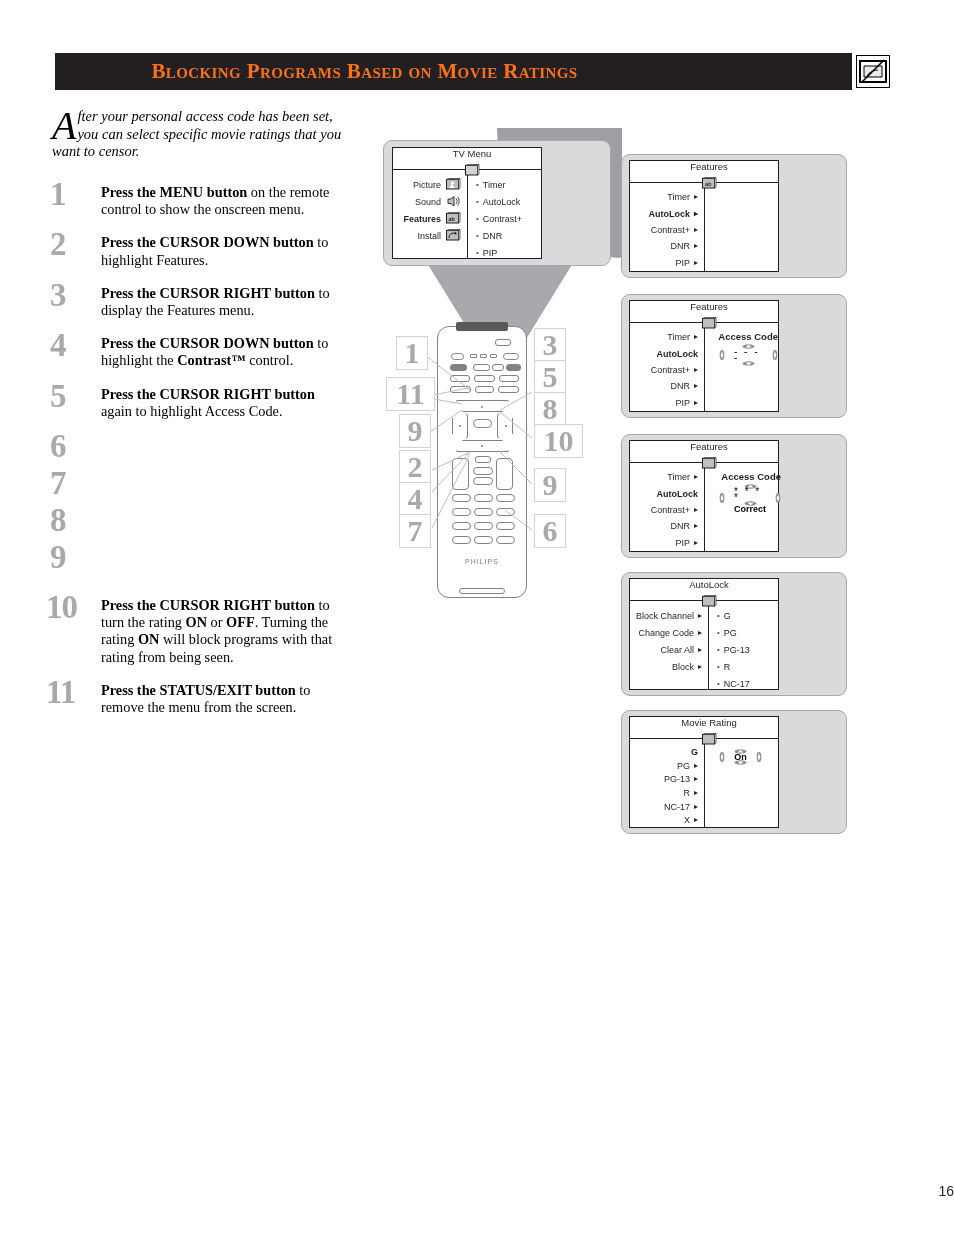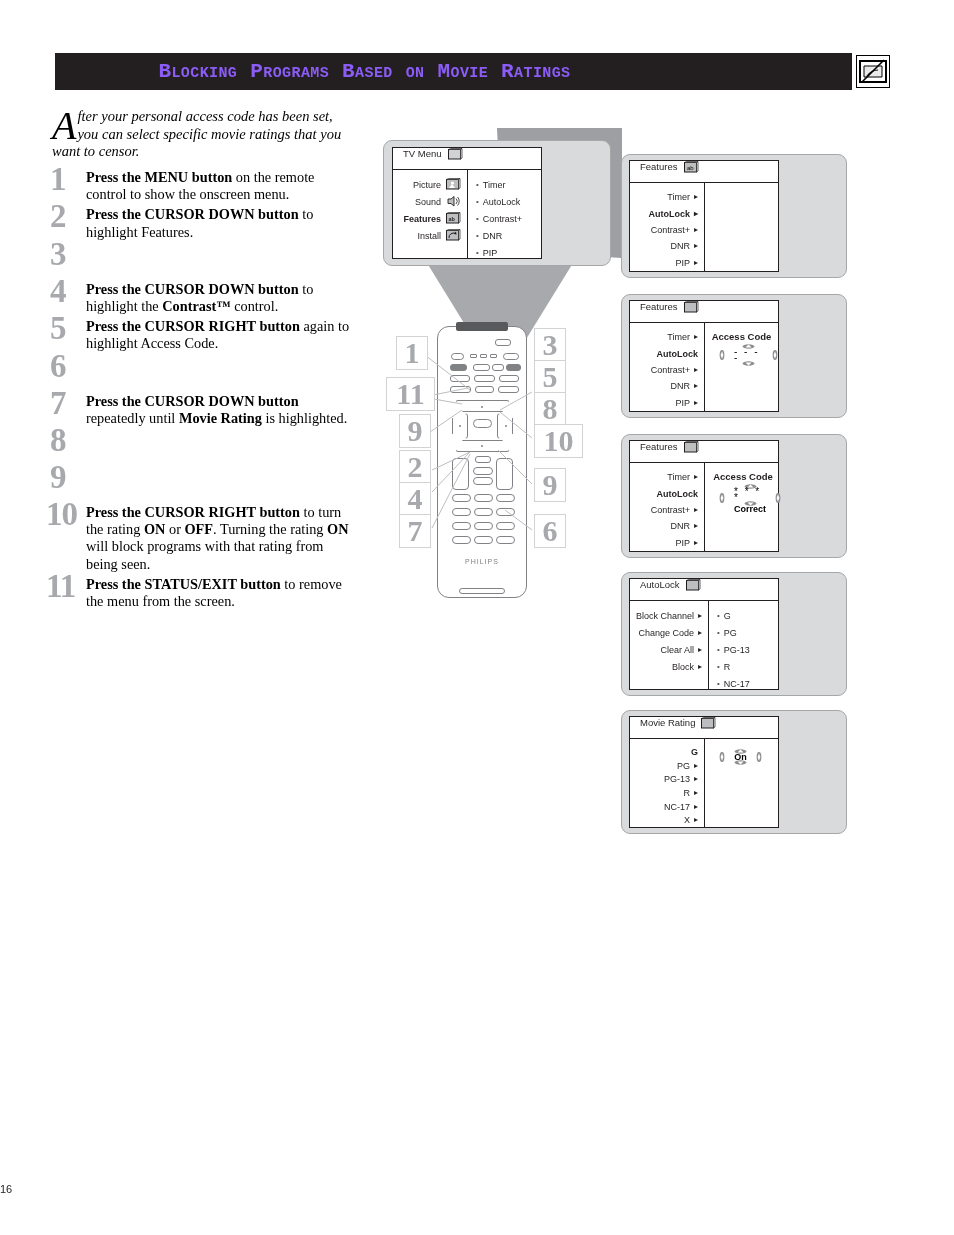--- a/index.html
+++ b/index.html
@@ -11,21 +11,21 @@
   .page{position:relative;width:954px;height:1235px;}
 
   
   .header-bar{
     position:absolute;left:55px;top:53px;width:797px;height:37px;
     background:#231f20;
   }
   .header-title{
     position:absolute;left:0;top:0;width:659px;height:37px;
     display:flex;align-items:center;justify-content:center;
-    color:#8b5cf6;font-family:Liberation Mono, monospace;
+    color:#f97316;font-family:Liberation Serif, serif;
     font-size:21px;font-variant:small-caps;letter-spacing:.4px;font-weight:600;
     padding-right:40px;box-sizing:border-box;
   }
   .header-icon{
     position:absolute;left:856px;top:55px;width:34px;height:33px;
     background:#fff;border:1px solid #000;box-sizing:border-box;
   }
   .header-icon svg{display:block;}
 
   
@@ -41,21 +41,21 @@
   
   .steps{position:absolute;left:50px;top:168px;width:305px;}
   .step{position:relative;min-height:34px;margin-bottom:3px;padding-left:35px;}
   .step .num{
     position:absolute;left:0;top:-6px;width:33px;
     text-align:left;color:#a7a9ac;font-weight:bold;
     font-size:33px;line-height:33px;font-family:"Liberation Serif", serif;
     letter-spacing:-1px;
   }
   .step.wide .num{left:-4px;width:40px;}
-  .step p{margin:1px;font-size:14.3px;line-height:17.2px;}
+  .step p{margin:16px;font-size:14.3px;line-height:17.2px;}
   .step b{font-weight:bold;}
   .step i{font-style:italic;}
 
   
   .diagram{position:absolute;left:0;top:0;width:954px;height:1235px;pointer-events:none;}
 
   
   .swoosh{
     position:absolute;left:497px;top:128px;width:125px;height:130px;
     background:#9d9fa2;
@@ -72,21 +72,21 @@
   .tvbezel{
     position:absolute;left:383px;top:140px;width:228px;height:126px;
     background:#d9dadb;border:1px solid #a5a7a9;border-radius:9px;box-sizing:border-box;
   }
   .osd{
     background:#ffffff;border:1px solid #231f20;box-sizing:border-box;
     position:absolute;
   }
   .osd-title{
     height:22px;border-bottom:1px solid #231f20;box-sizing:border-box;
-    display:flex;align-items:flex-start;padding-left:10px;gap:5px;
+    display:flex;align-items:center;padding-left:10px;gap:5px;flex-direction:column;
   }
   .osd-title span.t{font-family:"Liberation Sans", sans-serif;font-size:9.5px;color:#231f20;}
   .osd-body{display:flex;height:calc(100% - 22px);}
   .osd-col-l{
     flex:0 0 auto;box-sizing:border-box;
     display:flex;flex-direction:column;justify-content:flex-start;
     padding-top:6px;
     text-align:right;
   }
   .osd-col-r{
@@ -116,21 +116,21 @@
     background:#d9dadb;border:1px solid #a5a7a9;border-radius:9px;box-sizing:border-box;
   }
 
   
   .valcell{
     display:flex;align-items:center;gap:9px;padding-left:14px;padding-top:2px;
     font-family:"Liberation Sans", sans-serif;font-size:9px;
   }
   .colhead{
     font-family:"Liberation Sans", sans-serif;font-size:9.5px;font-weight:bold;
-    text-align:center;color:#231f20;padding-top:2px;
+    text-align:right;color:#231f20;padding-top:2px;
   }
   .lr-ico{width:6px;height:12px;flex:0 0 auto;}
   .ud-stack{display:flex;flex-direction:column;align-items:center;line-height:6px;}
   .ud-stack .cap{font-size:9px;font-weight:bold;}
   .dashes{letter-spacing:2px;font-size:10px;}
 
   
   .remote{
     position:absolute;left:437px;top:322px;width:90px;height:278px;
   }
@@ -167,22 +167,22 @@
 
   
   .callout{
     position:absolute;background:#fff;border:1px solid #d1d3d4;
     color:#a7a9ac;font-weight:bold;font-family:"Liberation Serif", serif;
     text-align:center;line-height:1;
   }
   .callout.big{font-size:30px;}
 
   .pagenum{
-    position:absolute;left:0;top:1183px;width:954px;text-align:left;
-    font-family:"Liberation Sans", sans-serif;font-size:11px;color:#231f20;
+    position:absolute;left:0;top:1183px;width:954px;text-align:right;
+    font-family:"Liberation Sans", sans-serif;font-size:14px;color:#231f20;
   }
 </style>
 </head>
 <body>
 
 <div class="page">
 
   <div class="header-bar">
     <div class="header-title">Blocking Programs Based on Movie Ratings</div>
   </div>
@@ -203,35 +203,35 @@
       <div class="step">
         <div class="num">1</div>
         <p><b>Press the MENU button</b> on the remote control to show the onscreen menu.</p>
       </div>
       <div class="step">
         <div class="num">2</div>
         <p><b>Press the CURSOR DOWN button</b> to highlight Features.</p>
       </div>
       <div class="step">
         <div class="num">3</div>
+        <p><b>Press the CURSOR RIGHT button</b> to display the Features menu.</p>
       </div>
       <div class="step">
         <div class="num">4</div>
         <p><b>Press the CURSOR DOWN button</b> to highlight the <b>Contrast™</b> control.</p>
       </div>
       <div class="step">
         <div class="num">5</div>
         <p><b>Press the CURSOR RIGHT button</b> again to highlight Access Code.</p>
       </div>
       <div class="step">
         <div class="num">6</div>
       </div>
       <div class="step">
         <div class="num">7</div>
-        <p><b>Press the CURSOR DOWN button</b> repeatedly until <b>Movie Rating</b> is highlighted.</p>
       </div>
       <div class="step">
         <div class="num">8</div>
       </div>
       <div class="step">
         <div class="num">9</div>
       </div>
       <div class="step wide">
         <div class="num">10</div>
         <p><b>Press the CURSOR RIGHT button</b> to turn the rating <b>ON</b> or <b>OFF</b>. Turning the rating <b>ON</b> will block programs with that rating from being seen.</p>

